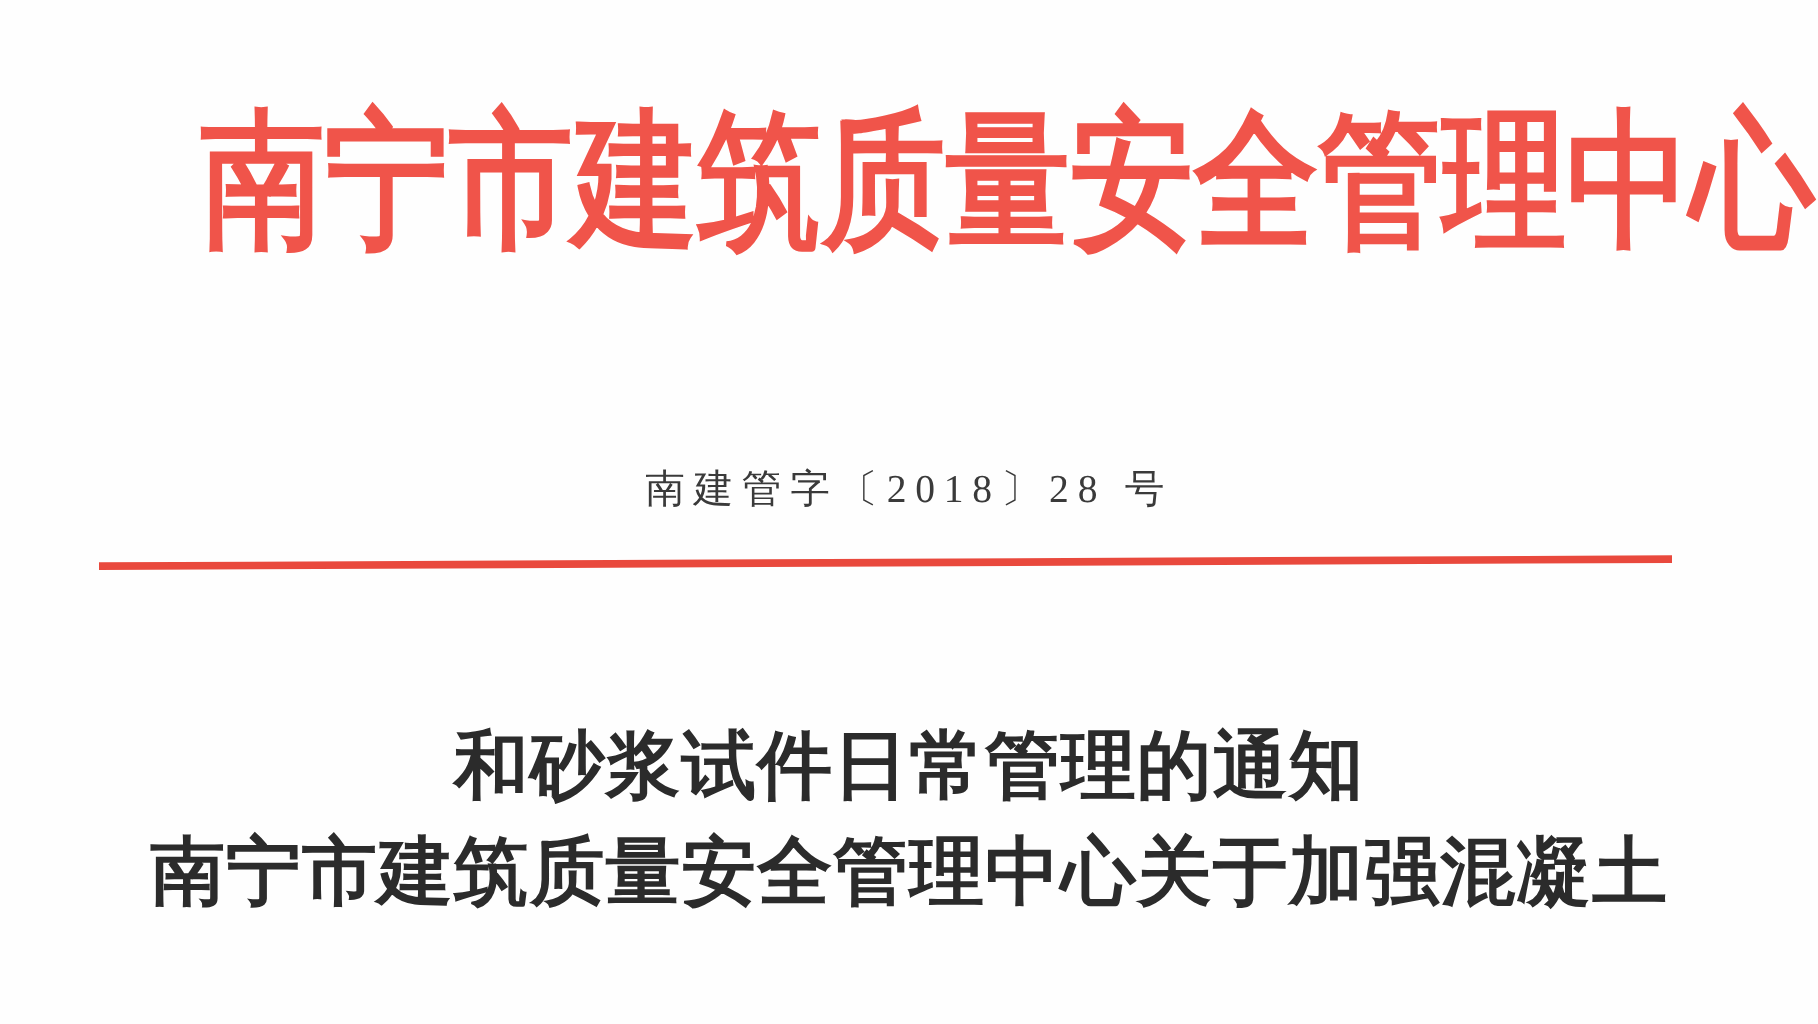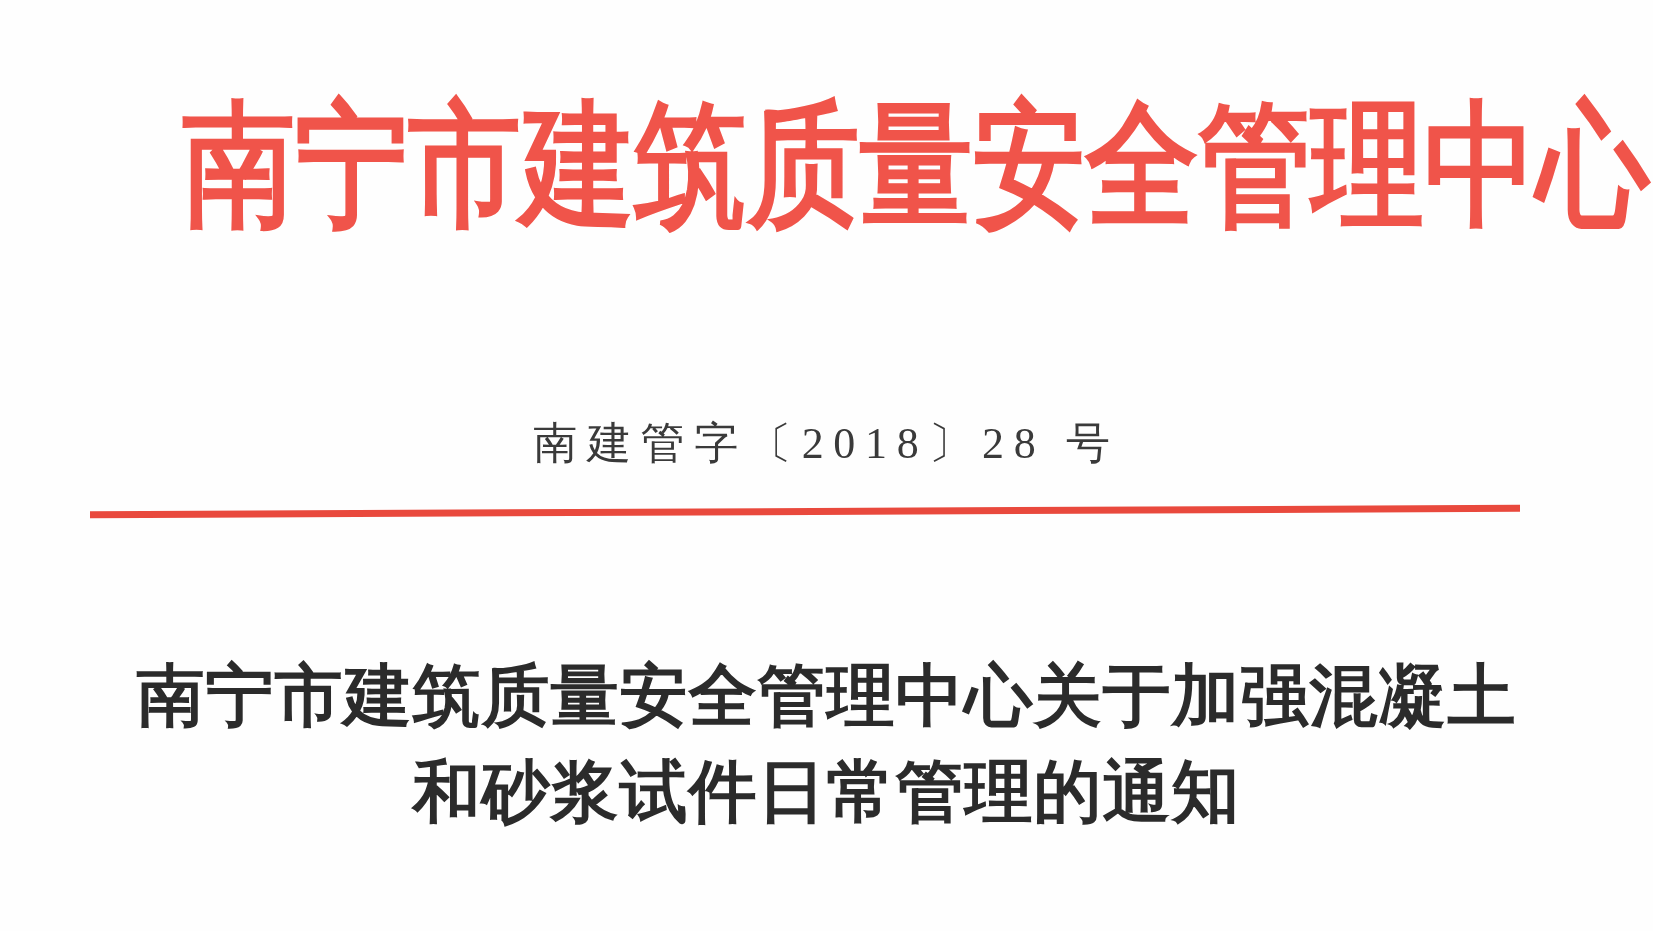--- a/index.html
+++ b/index.html
@@ -35,21 +35,21 @@
     transform: scaleX(0.83);
     transform-origin: 50% 50%;
   }
   
   .doc-number {
     position: absolute;
     top: 418px;
     left: 0;
     width: 100%;
     text-align: center;
-    font-size: 44px;
+    font-size: 36px;
     line-height: 52px;
     color: #3a3a3a;
     letter-spacing: 0.22em;
     white-space: nowrap;
   }
   
   .red-rule {
     position: absolute;
     top: 508px;
     left: 90px;
@@ -83,17 +83,17 @@
 
   <div class="masthead-wrap">
     <div class="masthead">南宁市建筑质量安全管理中心</div>
   </div>
 
   <div class="doc-number">南建管字〔2018〕28 号</div>
 
   <div class="red-rule"></div>
 
   <div class="doc-title">
+    <div class="line">和砂浆试件日常管理的通知</div>
     <div class="line">南宁市建筑质量安全管理中心关于加强混凝土</div>
-    <div class="line">和砂浆试件日常管理的通知</div>
   </div>
 
 </div>
 
 </body></html>

